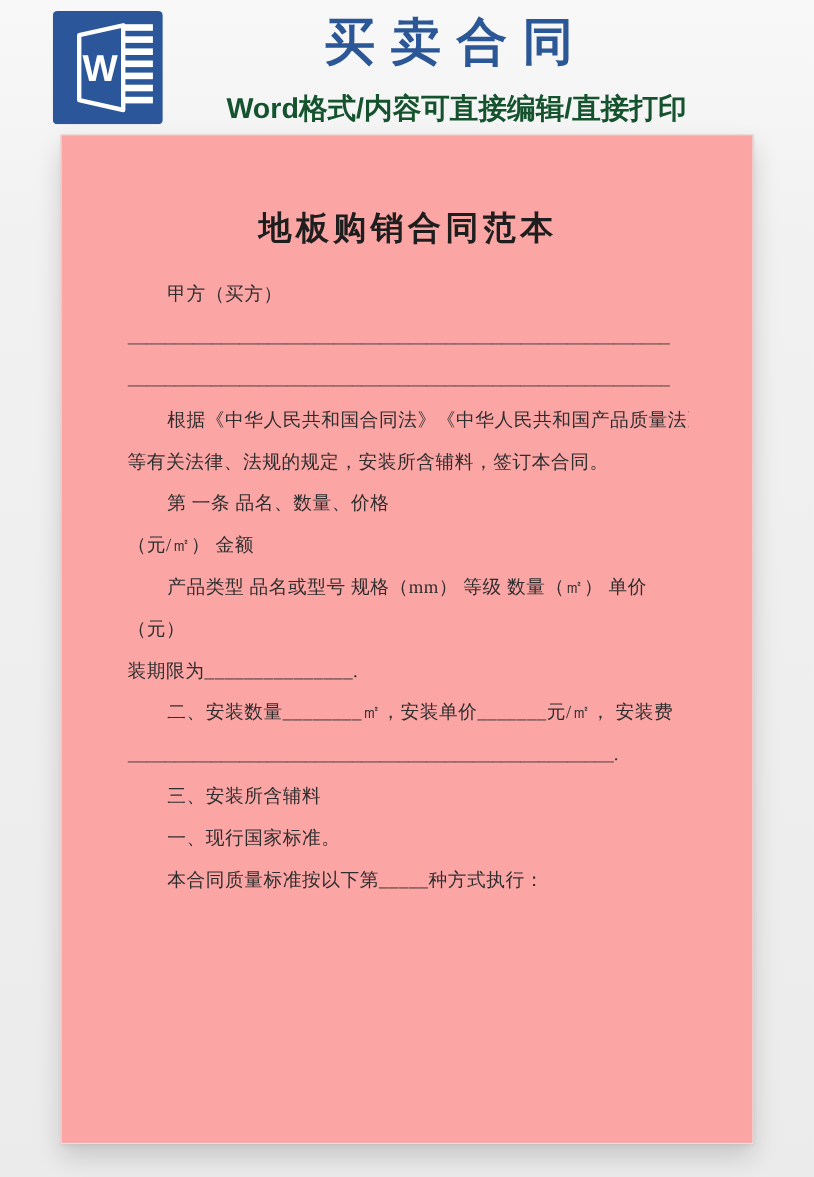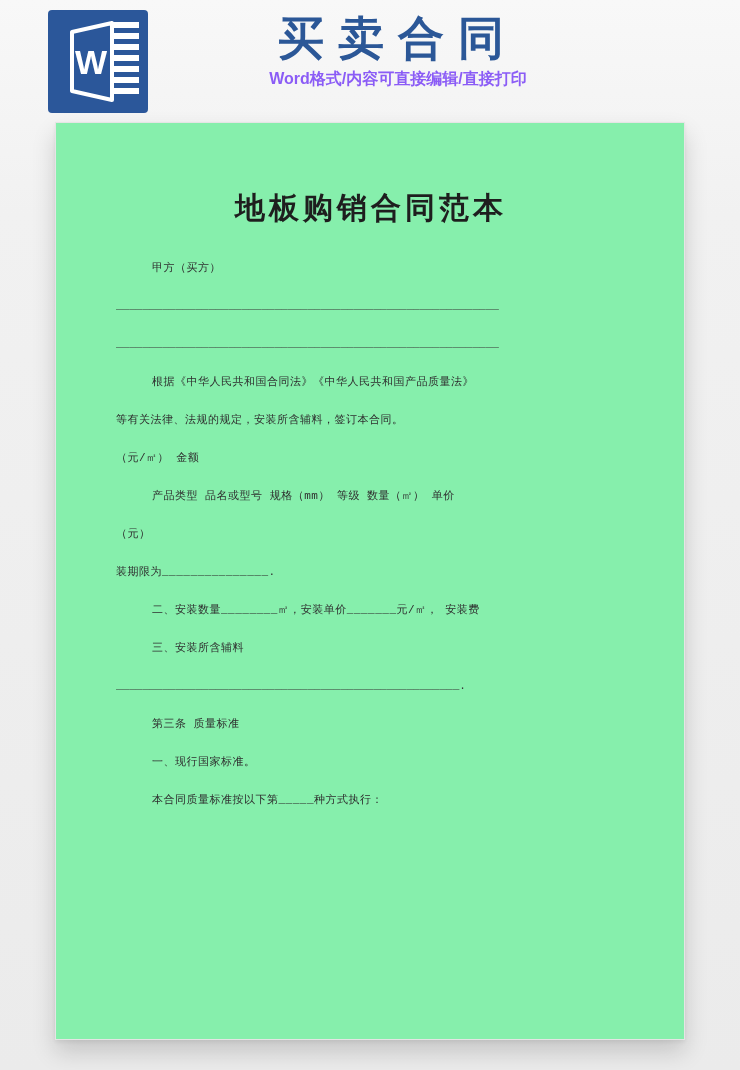--- a/index.html
+++ b/index.html
@@ -4,45 +4,45 @@
 <style>
   html,body{margin:0;padding:0;}
   body{
     width:740px;height:1070px;overflow:hidden;position:relative;
     background:linear-gradient(180deg,#f8f8f8 0%,#f1f1f1 20%,#ebebeb 100%);
     font-family:"Liberation Sans","DejaVu Sans",sans-serif;
   }
   
   .header{position:absolute;left:0;top:0;width:740px;height:118px;}
   .word-icon{position:absolute;left:48px;top:10px;width:100px;height:103px;}
-  .header-text{position:absolute;left:133px;top:12px;width:530px;text-align:center;}
+  .header-text{position:absolute;left:150px;top:12px;width:530px;text-align:center;}
   .header-title{
     font-size:46px;font-weight:bold;color:#2b5797;letter-spacing:14px;
     line-height:52px;white-space:nowrap;
   }
   .header-subtitle{
-    font-size:16px;color:#8b5cf6;font-weight:600;margin-top:0;
+    font-size:26px;color:#14532d;font-weight:600;margin-top:19px;
     line-height:30px;white-space:nowrap;
   }
   
   .page{
     position:absolute;left:55px;top:122px;width:630px;height:918px;
-    background:#86efac;border:1px solid #e5e5e5;box-sizing:border-box;
+    background:#fca5a5;border:1px solid #e5e5e5;box-sizing:border-box;
     box-shadow:0 2px 4px rgba(0,0,0,0.06),0 12px 22px rgba(0,0,0,0.16);
   }
   .doc-body{padding:62px 58px 0 60px;}
   .doc-title{
     font-family:"Liberation Serif","DejaVu Serif",serif;
     font-size:30px;font-weight:bold;letter-spacing:4px;color:#1e1e1e;
     text-align:center;height:46px;line-height:46px;white-space:nowrap;
   }
   .lines{margin-top:18px;}
   .line{
-    font-family:Liberation Mono, monospace;
-    font-size:11px;color:#2e2e2e;height:38px;line-height:38px;
+    font-family:Liberation Serif, serif;
+    font-size:17px;color:#2e2e2e;height:38px;line-height:38px;
     white-space:nowrap;overflow:hidden;letter-spacing:0.5px;
   }
   .line.indent{padding-left:36px;}
   .line.uline{color:#3a3a3a;letter-spacing:0;}
 </style>
 </head>
 <body>
 
 <div class="header">
   <div class="word-icon">
@@ -71,25 +71,25 @@
 
 <div class="page">
   <div class="doc-body">
     <div class="doc-title">地板购销合同范本</div>
     <div class="lines">
       <div class="line indent">甲方（买方）</div>
       <div class="line uline">__________________________________________________________</div>
       <div class="line uline">__________________________________________________________</div>
       <div class="line indent">根据《中华人民共和国合同法》《中华人民共和国产品质量法》</div>
       <div class="line">等有关法律、法规的规定，安装所含辅料，签订本合同。</div>
+      <div class="line indent">第 一条 品名、数量、价格</div>
       <div class="line">（元/㎡） 金额</div>
       <div class="line indent">产品类型 品名或型号 规格（mm） 等级 数量（㎡） 单价</div>
       <div class="line">（元）</div>
       <div class="line">装期限为_______________.</div>
       <div class="line indent">二、安装数量________㎡，安装单价_______元/㎡， 安装费</div>
+      <div class="line uline">____________________________________________________.</div>
       <div class="line indent">三、安装所含辅料</div>
-      <div class="line uline">____________________________________________________.</div>
-      <div class="line indent">第三条 质量标准</div>
       <div class="line indent">一、现行国家标准。</div>
       <div class="line indent">本合同质量标准按以下第_____种方式执行：</div>
     </div>
   </div>
 </div>
 
 </body></html>

